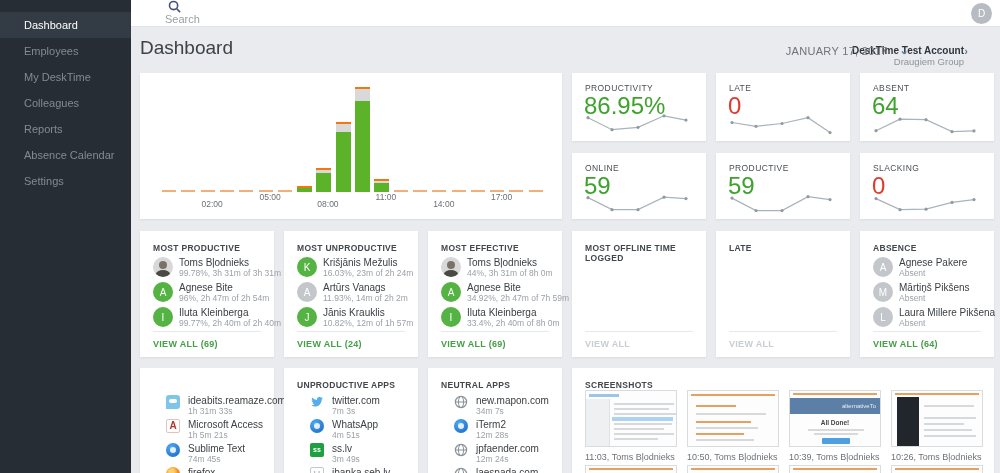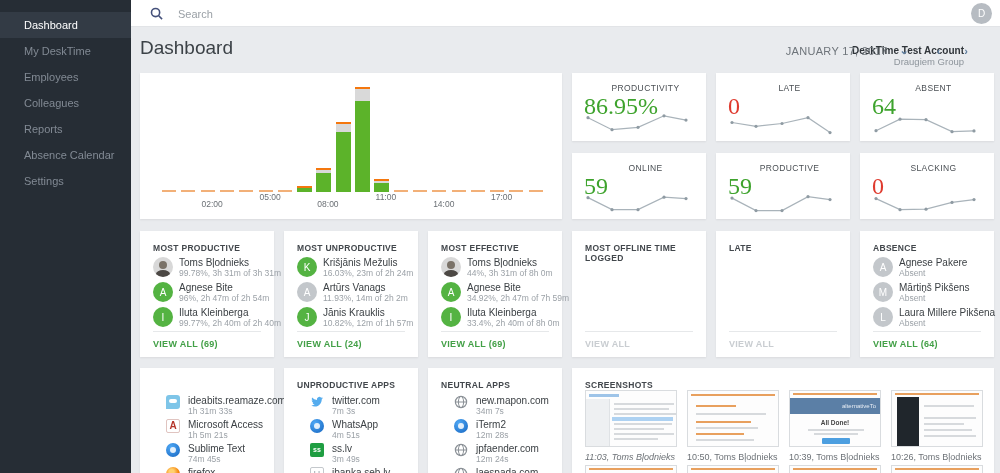--- a/index.html
+++ b/index.html
@@ -12,21 +12,21 @@
   #logo-strip { height:27px; background:#171b20; display:flex; align-items:center; padding-left:17px; }
   #logo-pie { width:14px; height:14px; border-radius:50%; border:2px solid #f3f3f3;
     background:conic-gradient(#f07818 0 30deg, #5cb32a 30deg 150deg, #2e4d21 150deg 205deg, #d9decb 205deg 300deg, #5cb32a 300deg 360deg); }
   #logo-text { color:#fff; font-size:14px; font-weight:bold; margin-left:7px; letter-spacing:.2px; }
   #sidebar-menu { margin-top:12px; }
   .side-item { height:26px; line-height:26px; padding-left:24px; color:#828a94; font-size:11px; cursor:pointer; }
   .side-item.active { background:#333b45; color:#ffffff; }
 
   
   #topbar { position:absolute; left:131px; top:0; width:869px; height:27px; background:#fff; border-bottom:1px solid #e2e4e7; }
-  #search-wrap { position:absolute; left:19px; top:0; height:27px; display:flex; align-items:center; }
+  #search-wrap { position:absolute; left:19px; top:0; height:27px; display:flex; align-items:center;flex-direction:column; }
   #search-placeholder { color:#9aa0a6; font-size:11px; margin-left:15px; }
   #account { position:absolute; right:36px; top:3px; text-align:right;margin-top:42px; }
   #account-name { font-size:10px; font-weight:bold; color:#30353a; line-height:11px; }
   #account-group { font-size:9.5px; color:#8d949b; line-height:11px; }
   #account-avatar { position:absolute; right:8px; top:3px; width:21px; height:21px; border-radius:50%;
     background:#b7bcc2; color:#fff; font-size:10px; display:flex; align-items:center; justify-content:center; }
 
   
   #page-title { position:absolute; left:140px; top:37px; font-size:19px; color:#3c4247; }
   #date-bar { position:absolute; right:6px; top:44px; display:flex; align-items:center; }
@@ -41,22 +41,22 @@
   
   #chart-card { left:140px; top:73px; width:422px; height:146px; }
   #plot { position:absolute; left:0; top:0; width:100%; height:100%; }
   .bar-seg { position:absolute; width:15px; }
   .hour-dash { position:absolute; width:14px; height:2px; background:#f2b078; }
   .x-label { position:absolute; font-size:8.5px; color:#6b7075; width:34px; text-align:center; }
 
   
   #stats-grid { position:absolute; left:572px; top:73px; width:422px; height:146px;
     display:grid; grid-template-columns:134px 134px 134px; grid-template-rows:68px 66px; gap:12px 10px; }
-  .stat-label { font-size:8.5px; color:#4a4f54; letter-spacing:.4px; margin:10px 0 0 13px;text-align:center; }
-  .stat-value { font-size:24px; margin:0 0 0 12px; line-height:26px;font-family:Liberation Serif, serif; }
+  .stat-label { font-size:8.5px; color:#4a4f54; letter-spacing:.4px; margin:10px 0 0 13px; }
+  .stat-value { font-size:24px; margin:0 0 0 12px; line-height:26px; }
   .stat-value.green { color:#3ea32d; }
   .stat-value.red { color:#df3a2e; }
   .sparkline { position:absolute; left:10px; bottom:4px; }
 
   
   #lists-grid { position:absolute; left:140px; top:231px; width:854px; height:126px;
     display:grid; grid-template-columns:repeat(6,134px); gap:10px; }
   .list-card { position:relative; }
   .card-title { font-size:8.5px; font-weight:bold; color:#42474c; letter-spacing:.3px; padding:12px 0 0 13px; }
   .person-row { position:absolute; left:13px; display:flex; }
@@ -106,22 +106,22 @@
   .t-dark { position:absolute; left:5px; top:6px; width:22px; height:51px; background:#20262c; }
   .t-side { position:absolute; left:0; top:8px; width:24px; bottom:0; background:#eef0f2; border-right:1px solid #dfe2e5; }
   .t-hl { position:absolute; left:26px; height:4px; right:3px; background:#aed2f2; }
 </style>
 </head>
 <body>
 
 <div id="sidebar">
   <div id="sidebar-menu">
       <div class="side-item active">Dashboard</div>
+      <div class="side-item">Employees</div>
       <div class="side-item">My DeskTime</div>
-      <div class="side-item">Employees</div>
       <div class="side-item">Colleagues</div>
       <div class="side-item">Reports</div>
       <div class="side-item">Absence Calendar</div>
       <div class="side-item">Settings</div>
     </div>
 </div>
 
 <div id="topbar">
   <div id="search-wrap">
     <svg width="13" height="13" viewBox="0 0 14 14">
@@ -488,21 +488,21 @@
         <div class="t-line" style="left: 28px; top: 12px; width: 60px; height: 1.5px;"></div>
         <div class="t-line" style="left: 28px; top: 17px; width: 55px; height: 1.5px;"></div>
         <div class="t-line" style="left: 28px; top: 22px; width: 62px; height: 1.5px;"></div>
         <div class="t-line" style="left: 28px; top: 32px; width: 58px; height: 1.5px;"></div>
         <div class="t-line" style="left: 28px; top: 37px; width: 50px; height: 1.5px;"></div>
         <div class="t-line" style="left: 28px; top: 42px; width: 60px; height: 1.5px;"></div>
         <div class="t-line" style="left: 28px; top: 47px; width: 44px; height: 1.5px;"></div>
         <div class="t-hl" style="top: 26px;"></div>
         <div class="t-line blue" style="left: 3px; top: 3px; width: 30px; height: 3px;"></div>
       </div>
-      <div class="thumb-caption" style="left: 13px; top: 84px; font-style: italic;">11:03, Toms Bļodnieks</div>
+      <div class="thumb-caption" style="left: 13px; top: 84px;">11:03, Toms Bļodnieks</div>
       <div class="thumb" style="left: 13px; top: 97px; height: 40px;">
         <div class="t-line orange" style="left: 3px; top: 2px; width: 84px; height: 2px;"></div>
       </div>
       <div class="thumb thumb-list" style="left: 115px; top: 22px;">
         <div class="t-line orange" style="left: 3px; top: 3px; width: 84px; height: 2px;"></div>
         <div class="t-line orange" style="left: 8px; top: 14px; width: 40px; height: 1.5px;"></div>
         <div class="t-line" style="left: 8px; top: 22px; width: 70px; height: 1.5px;"></div>
         <div class="t-line orange" style="left: 8px; top: 30px; width: 55px; height: 1.5px;"></div>
         <div class="t-line" style="left: 8px; top: 36px; width: 62px; height: 1.5px;"></div>
         <div class="t-line orange" style="left: 8px; top: 42px; width: 48px; height: 1.5px;"></div>

